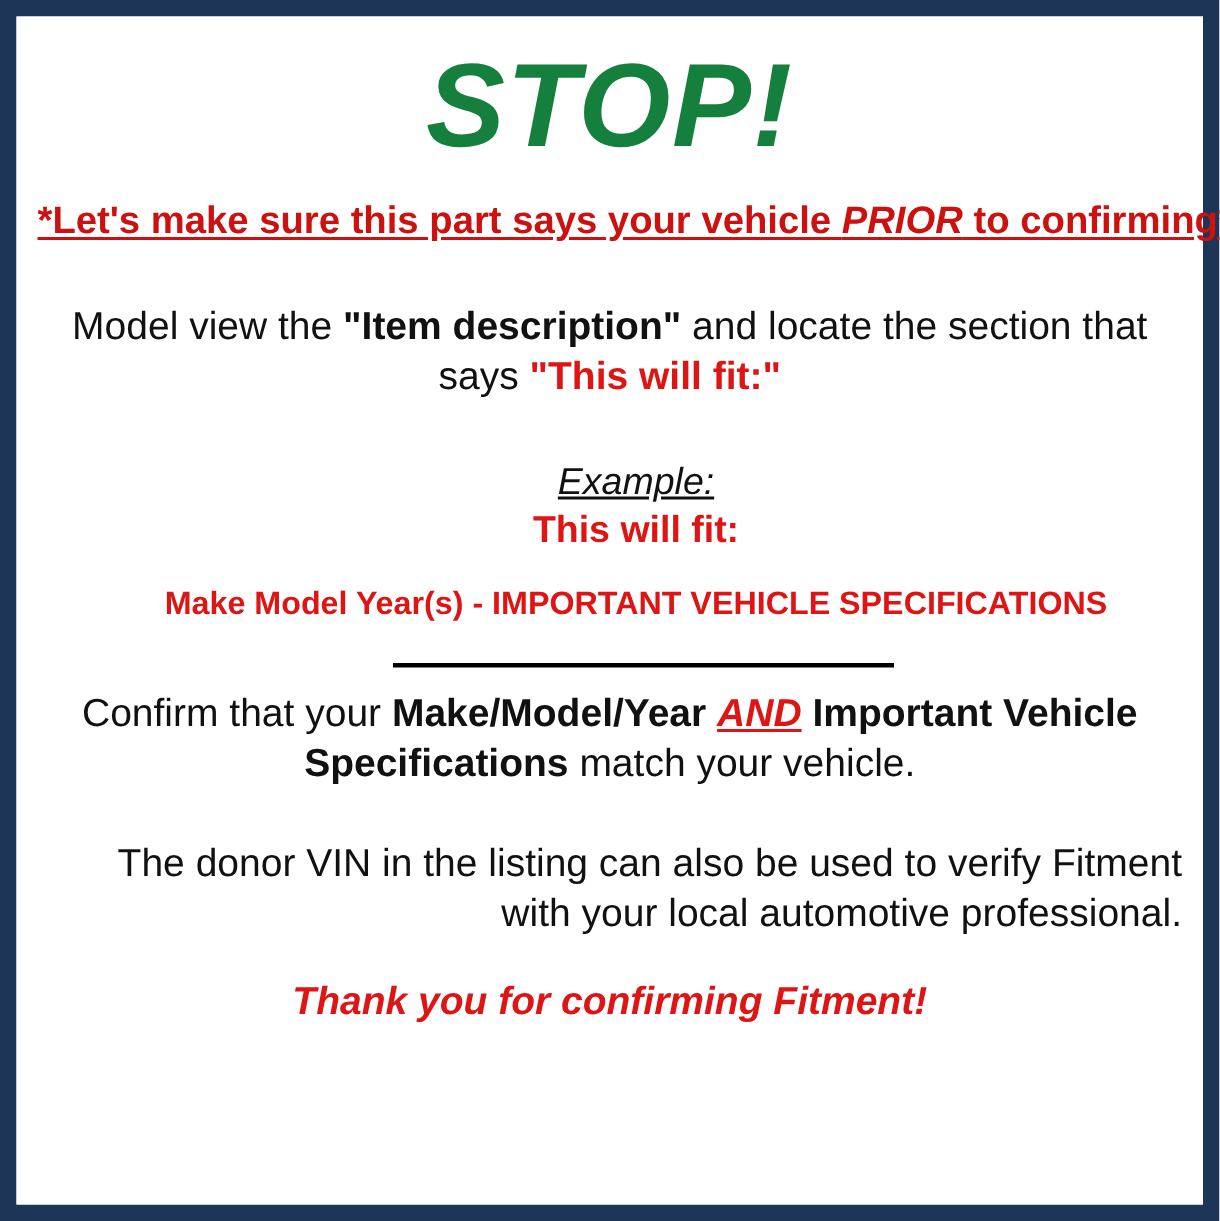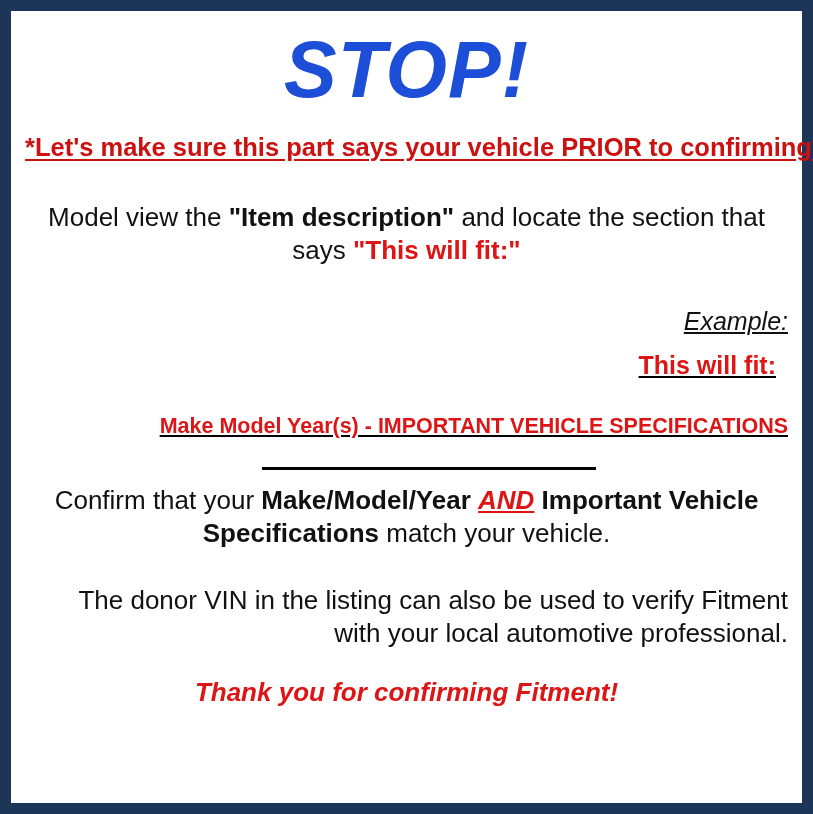--- a/index.html
+++ b/index.html
@@ -29,32 +29,32 @@
     width: 100%;
     height: 100%;
     padding: 0 14px;
     background: #ffffff;
     text-align: center;
   }
 
   
   .red      { color: #dd1515; }
   .b        { font-weight: bold; }
-  .i        { }
+  .i        { font-style: italic; }
   .biu      { font-weight: bold; font-style: italic; text-decoration: underline; }
 
   
   #stop-heading {
     margin: 0;
     padding-top: 13px;
     font-size: 79px;
     line-height: 92px;
     font-weight: bold;
     font-style: italic;
-    color: #1d4ed8;
+    color: #15803d;
     letter-spacing: 1px;
   }
 
   
   #subtitle-line {
     margin: 0;
     padding-top: 14px;
     font-size: 25.5px;
     line-height: 34px;
     font-weight: bold;
@@ -76,37 +76,36 @@
   #itemdesc-block { padding-top: 37px; }
 
   .ul-red {
     text-decoration: underline;
     text-decoration-color: #dd1515;
     text-underline-offset: 2px;
   }
 
   
   #example-block {
-    text-align: right;
+    text-align: center;
     padding-left: 35px;
     padding-top: 40px;
-    text-decoration: underline;
   }
   #example-label {
     margin: 0;
     font-size: 25px;
     line-height: 29px;
     font-style: italic;
     color: #111111;
     text-decoration: underline;
     text-underline-offset: 2px;
     display: inline-block;
   }
   #this-will-fit-line {
-    margin: 12px;
+    margin: 0;
     padding-top: 2px;
     font-size: 25px;
     line-height: 30px;
     font-weight: bold;
     color: #dd1515;
   }
   #spec-example-line {
     margin: 0;
     padding-top: 21px;
     font-size: 21.5px;

